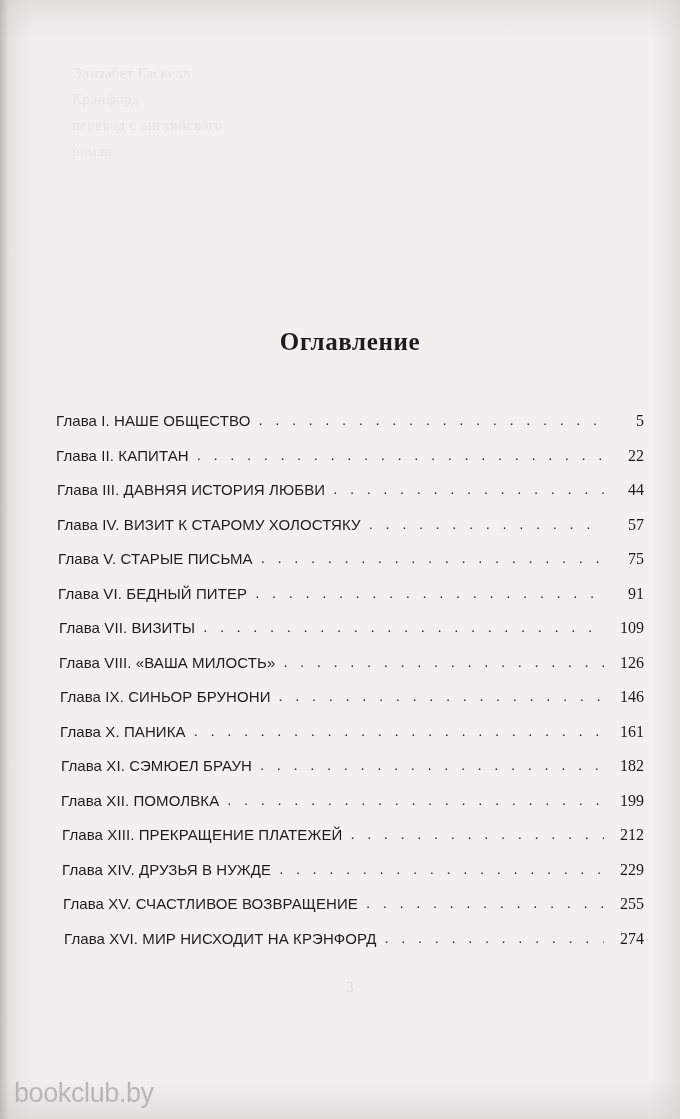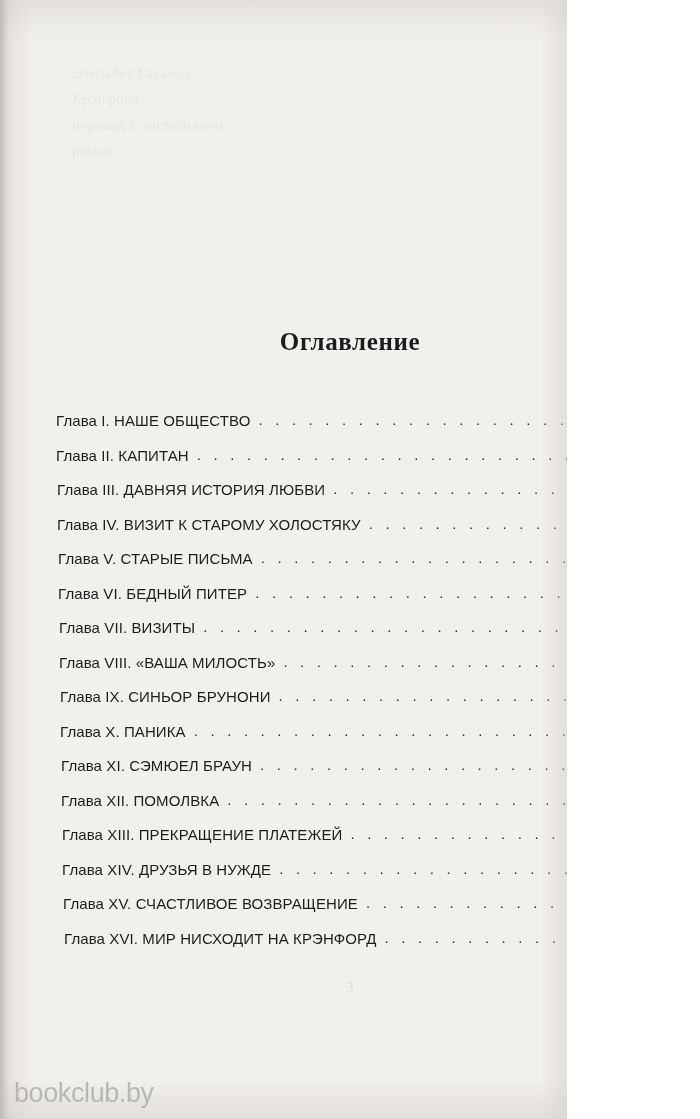--- a/index.html
+++ b/index.html
@@ -2,21 +2,21 @@
 <html lang="ru"><head>
 <meta charset="utf-8">
 <style>
   html, body {
     margin: 0;
     padding: 0;
     background: #ffffff;
   }
   .page {
     position: relative;
-    width: 567px;
+    width: 680px;
     height: 1119px;
     background: #f2f0ed;
     overflow: hidden;
     font-family: "Liberation Serif", serif;
   }
   
   .page-shade {
     position: absolute;
     inset: 0;
     background:

